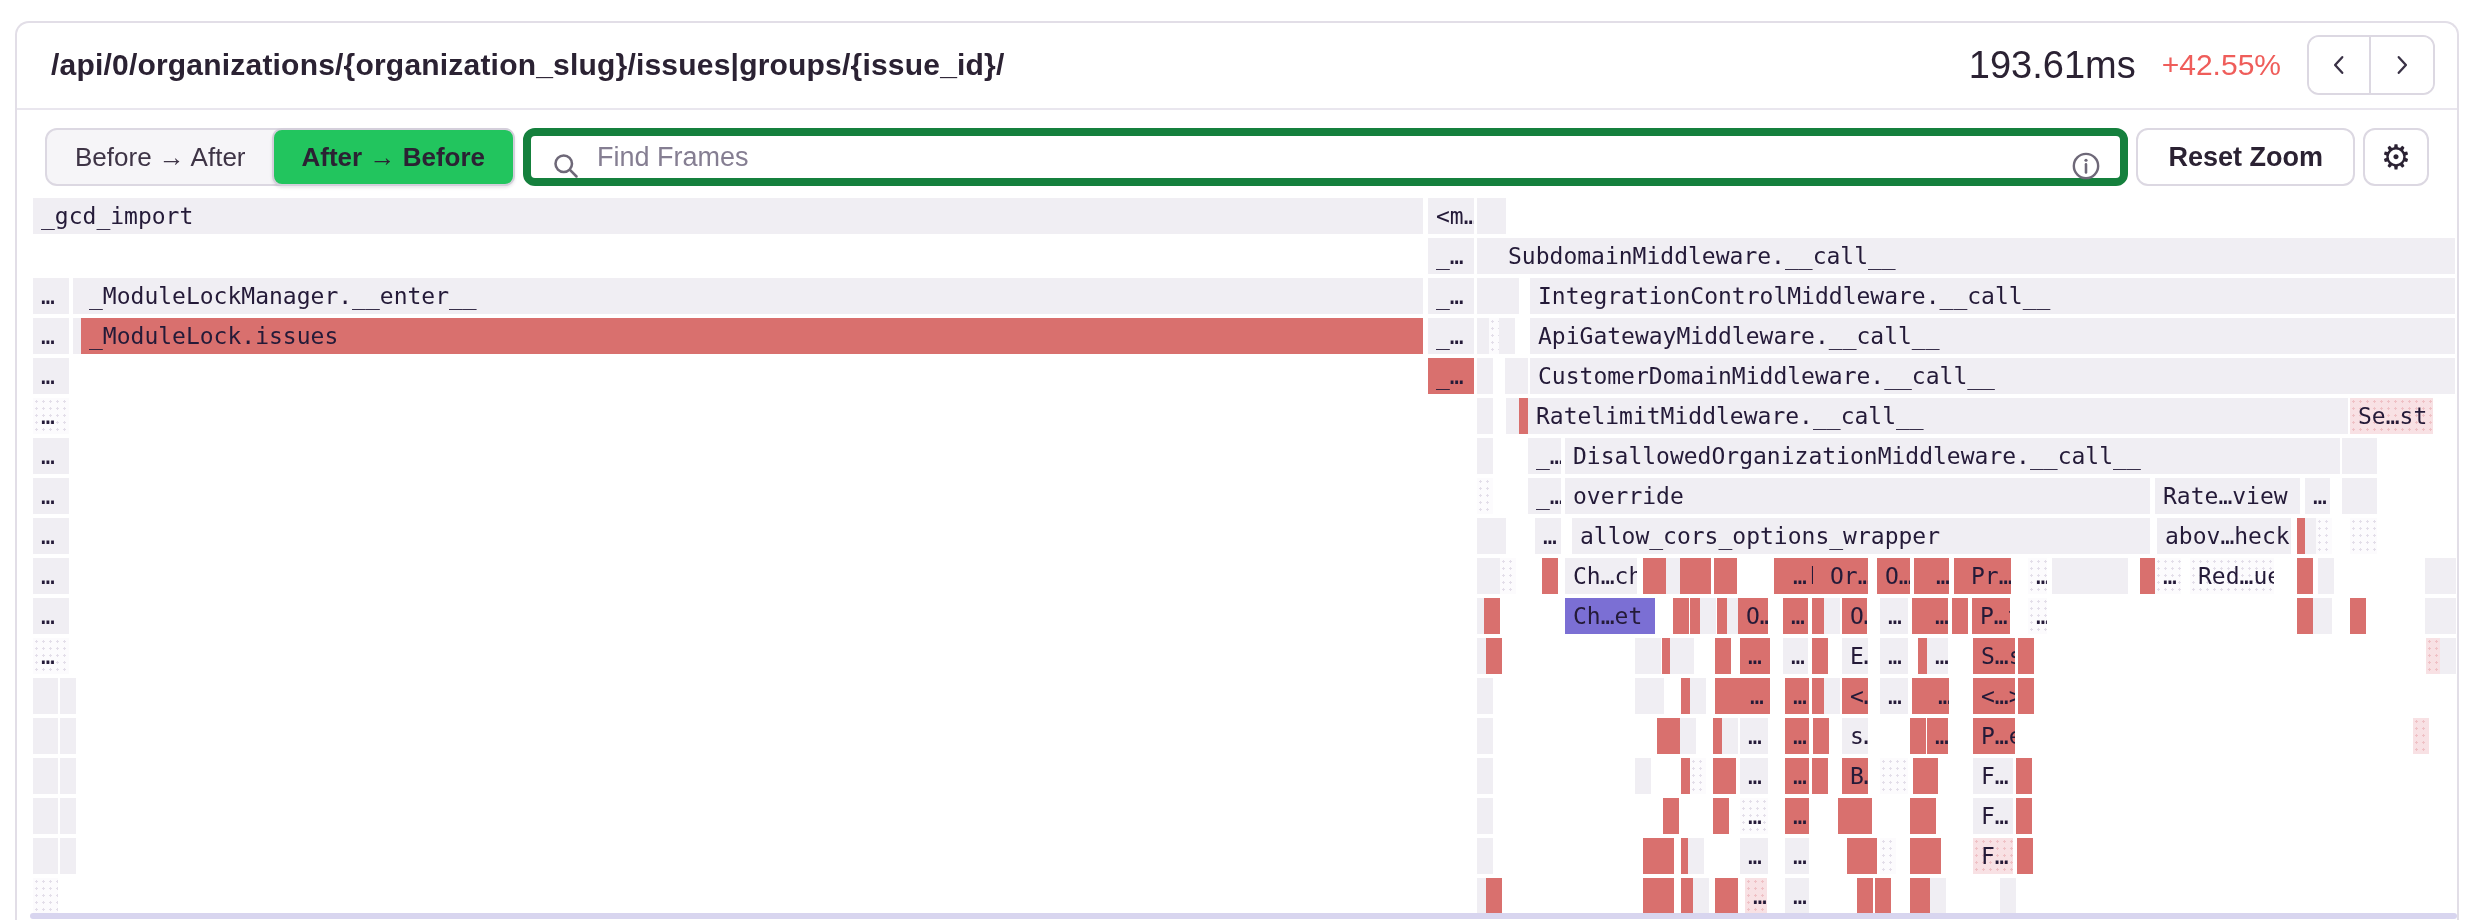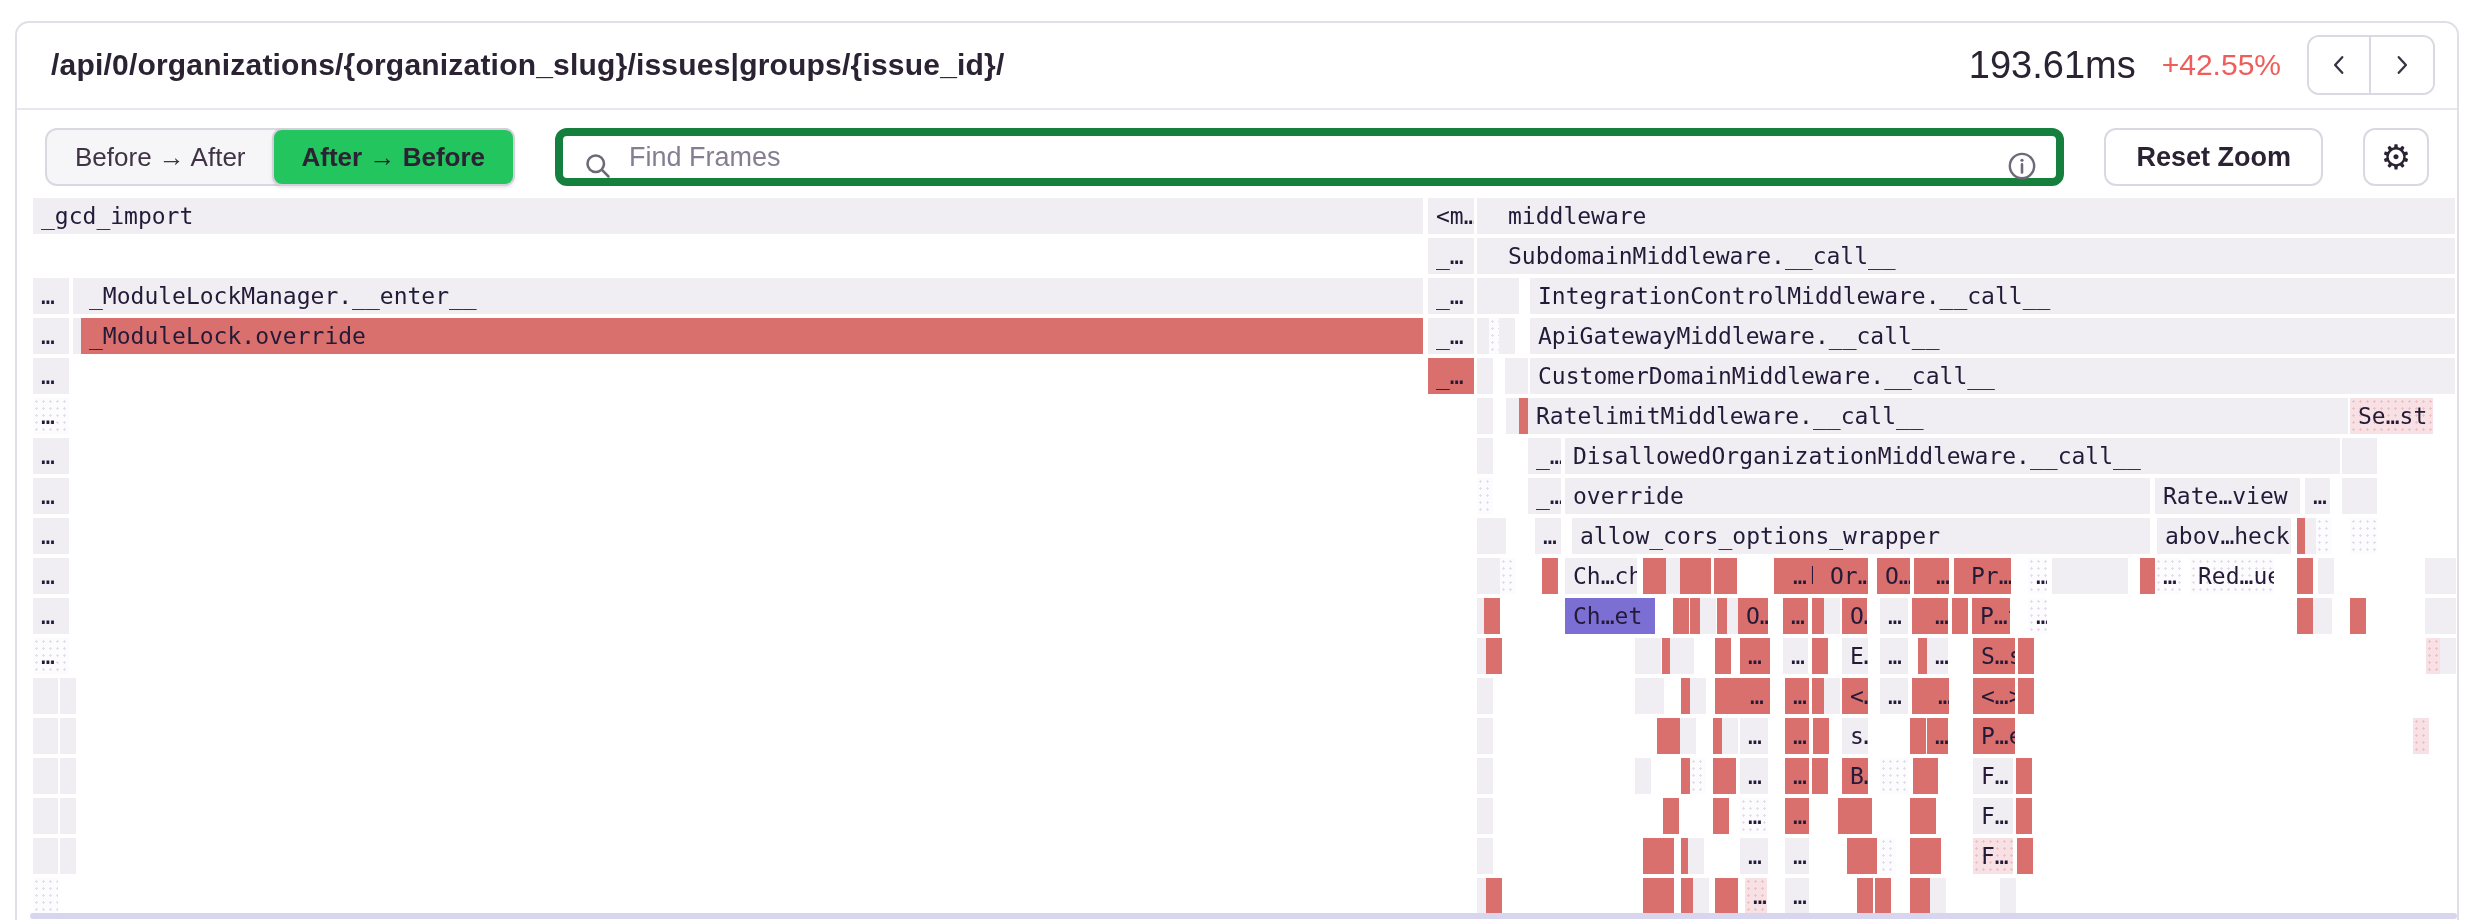--- a/index.html
+++ b/index.html
@@ -13,21 +13,21 @@
   .title{font-size:30px;font-weight:600;letter-spacing:.2px;white-space:nowrap;overflow:hidden;}
   .spacer{flex:1;}
   .duration{font-size:38px;font-weight:500;}
   .delta{font-size:30px;font-weight:500;color:#ef5d5a;}
   .pager{display:flex;border:2px solid #dcd8e2;border-radius:12px;overflow:hidden;background:#fff;}
   .pager button{width:62px;height:56px;background:#fff;border:none;display:flex;align-items:center;justify-content:center;cursor:pointer;}
   .pager button:first-child{border-right:2px solid #dcd8e2;}
   .hdivider{position:absolute;left:0;right:0;top:85px;height:0;border-top:2px solid #e9e6ee;}
 
   
-  .toolbar{position:absolute;left:28px;right:28px;top:104px;height:60px;display:flex;align-items:center;gap:40px;}
+  .toolbar{position:absolute;left:28px;right:28px;top:104px;height:60px;display:flex;align-items:center;gap:8px;}
   .seg{display:flex;align-items:stretch;background:#f6f5f8;border:2px solid #dcd8e2;border-radius:12px;height:58px;box-sizing:border-box;}
   .seg .segbtn{border:none;background:transparent;font-size:26px;color:#3e3446;padding:0 28px;border-radius:10px;white-space:nowrap;cursor:pointer;font-family:inherit;}
   .seg .segbtn.active{background:#22c55e;border:2px solid #d4cfdb;font-weight:700;color:#2b2233;margin:-2px;box-shadow:0 2px 3px rgba(40,30,60,.10);}
   .search{flex:1;position:relative;height:58px;box-sizing:border-box;border:8px solid #15803d;border-radius:12px;background:#fff;display:flex;align-items:center;}
   .search input{flex:1;border:none;outline:none;font-size:27px;color:#2b2233;background:transparent;padding:0 70px 0 66px;height:100%;font-family:inherit;}
   .search input::placeholder{color:#857e92;}
   .search .mag{position:absolute;left:20px;top:15px;}
   .search .info{position:absolute;right:18px;top:14px;}
   .btn{height:58px;box-sizing:border-box;border:2px solid #dcd8e2;border-radius:12px;background:#fff;font-size:27px;font-weight:700;color:#2b2233;padding:0 30px;white-space:nowrap;cursor:pointer;font-family:inherit;}
   .iconbtn{width:66px;padding:0;display:flex;align-items:center;justify-content:center;font-weight:400;}
@@ -102,21 +102,20 @@
     </button>
   </div>
 </div>
 
 <div id="flame">
     <div class="frow" style="top: 198px;">
       <div class="frame c-g" style="left: 33px; width: 1390px;">_gcd_import</div>
       <div class="frame c-g" style="left: 1428px; width: 46px;">&lt;m…&gt;</div>
       <div class="frame c-g" style="left: 1477px; width: 9px;"></div>
       <div class="frame c-g" style="left: 1490px; width: 6px;"></div>
-      <div class="frame c-g" style="left: 1500px; width: 955px;">middleware</div>
     </div>
     <div class="frow" style="top: 238px;">
       <div class="frame c-g" style="left: 1428px; width: 46px;">_…</div>
       <div class="frame c-g" style="left: 1477px; width: 9px;"></div>
       <div class="frame c-g" style="left: 1490px; width: 6px;"></div>
       <div class="frame c-g" style="left: 1500px; width: 955px;">SubdomainMiddleware.__call__</div>
     </div>
     <div class="frow" style="top: 278px;">
       <div class="frame c-g" style="left: 33px; width: 36px;">…</div>
       <div class="frame c-g" style="left: 73px; width: 5px;"></div>
@@ -124,21 +123,21 @@
       <div class="frame c-g" style="left: 1428px; width: 46px;">_…</div>
       <div class="frame c-g" style="left: 1477px; width: 9px;"></div>
       <div class="frame c-g" style="left: 1489px; width: 5px;"></div>
       <div class="frame c-g" style="left: 1496px; width: 5px;"></div>
       <div class="frame c-g" style="left: 1503px; width: 5px;"></div>
       <div class="frame c-g" style="left: 1530px; width: 925px;">IntegrationControlMiddleware.__call__</div>
     </div>
     <div class="frow" style="top: 318px;">
       <div class="frame c-g" style="left: 33px; width: 36px;">…</div>
       <div class="frame c-g" style="left: 73px; width: 5px;"></div>
-      <div class="frame c-r" style="left: 81px; width: 1342px;">_ModuleLock.override</div>
+      <div class="frame c-r" style="left: 81px; width: 1342px;">_ModuleLock.issues</div>
       <div class="frame c-g" style="left: 1428px; width: 46px;">_…</div>
       <div class="frame c-g" style="left: 1477px; width: 9px;"></div>
       <div class="frame c-w" style="left: 1489px; width: 7px;"></div>
       <div class="frame c-g" style="left: 1499px; width: 6px;"></div>
       <div class="frame c-g" style="left: 1530px; width: 925px;">ApiGatewayMiddleware.__call__</div>
     </div>
     <div class="frow" style="top: 358px;">
       <div class="frame c-g" style="left: 33px; width: 36px;">…</div>
       <div class="frame c-r" style="left: 1428px; width: 46px;">_…</div>
       <div class="frame c-g" style="left: 1477px; width: 9px;"></div>

